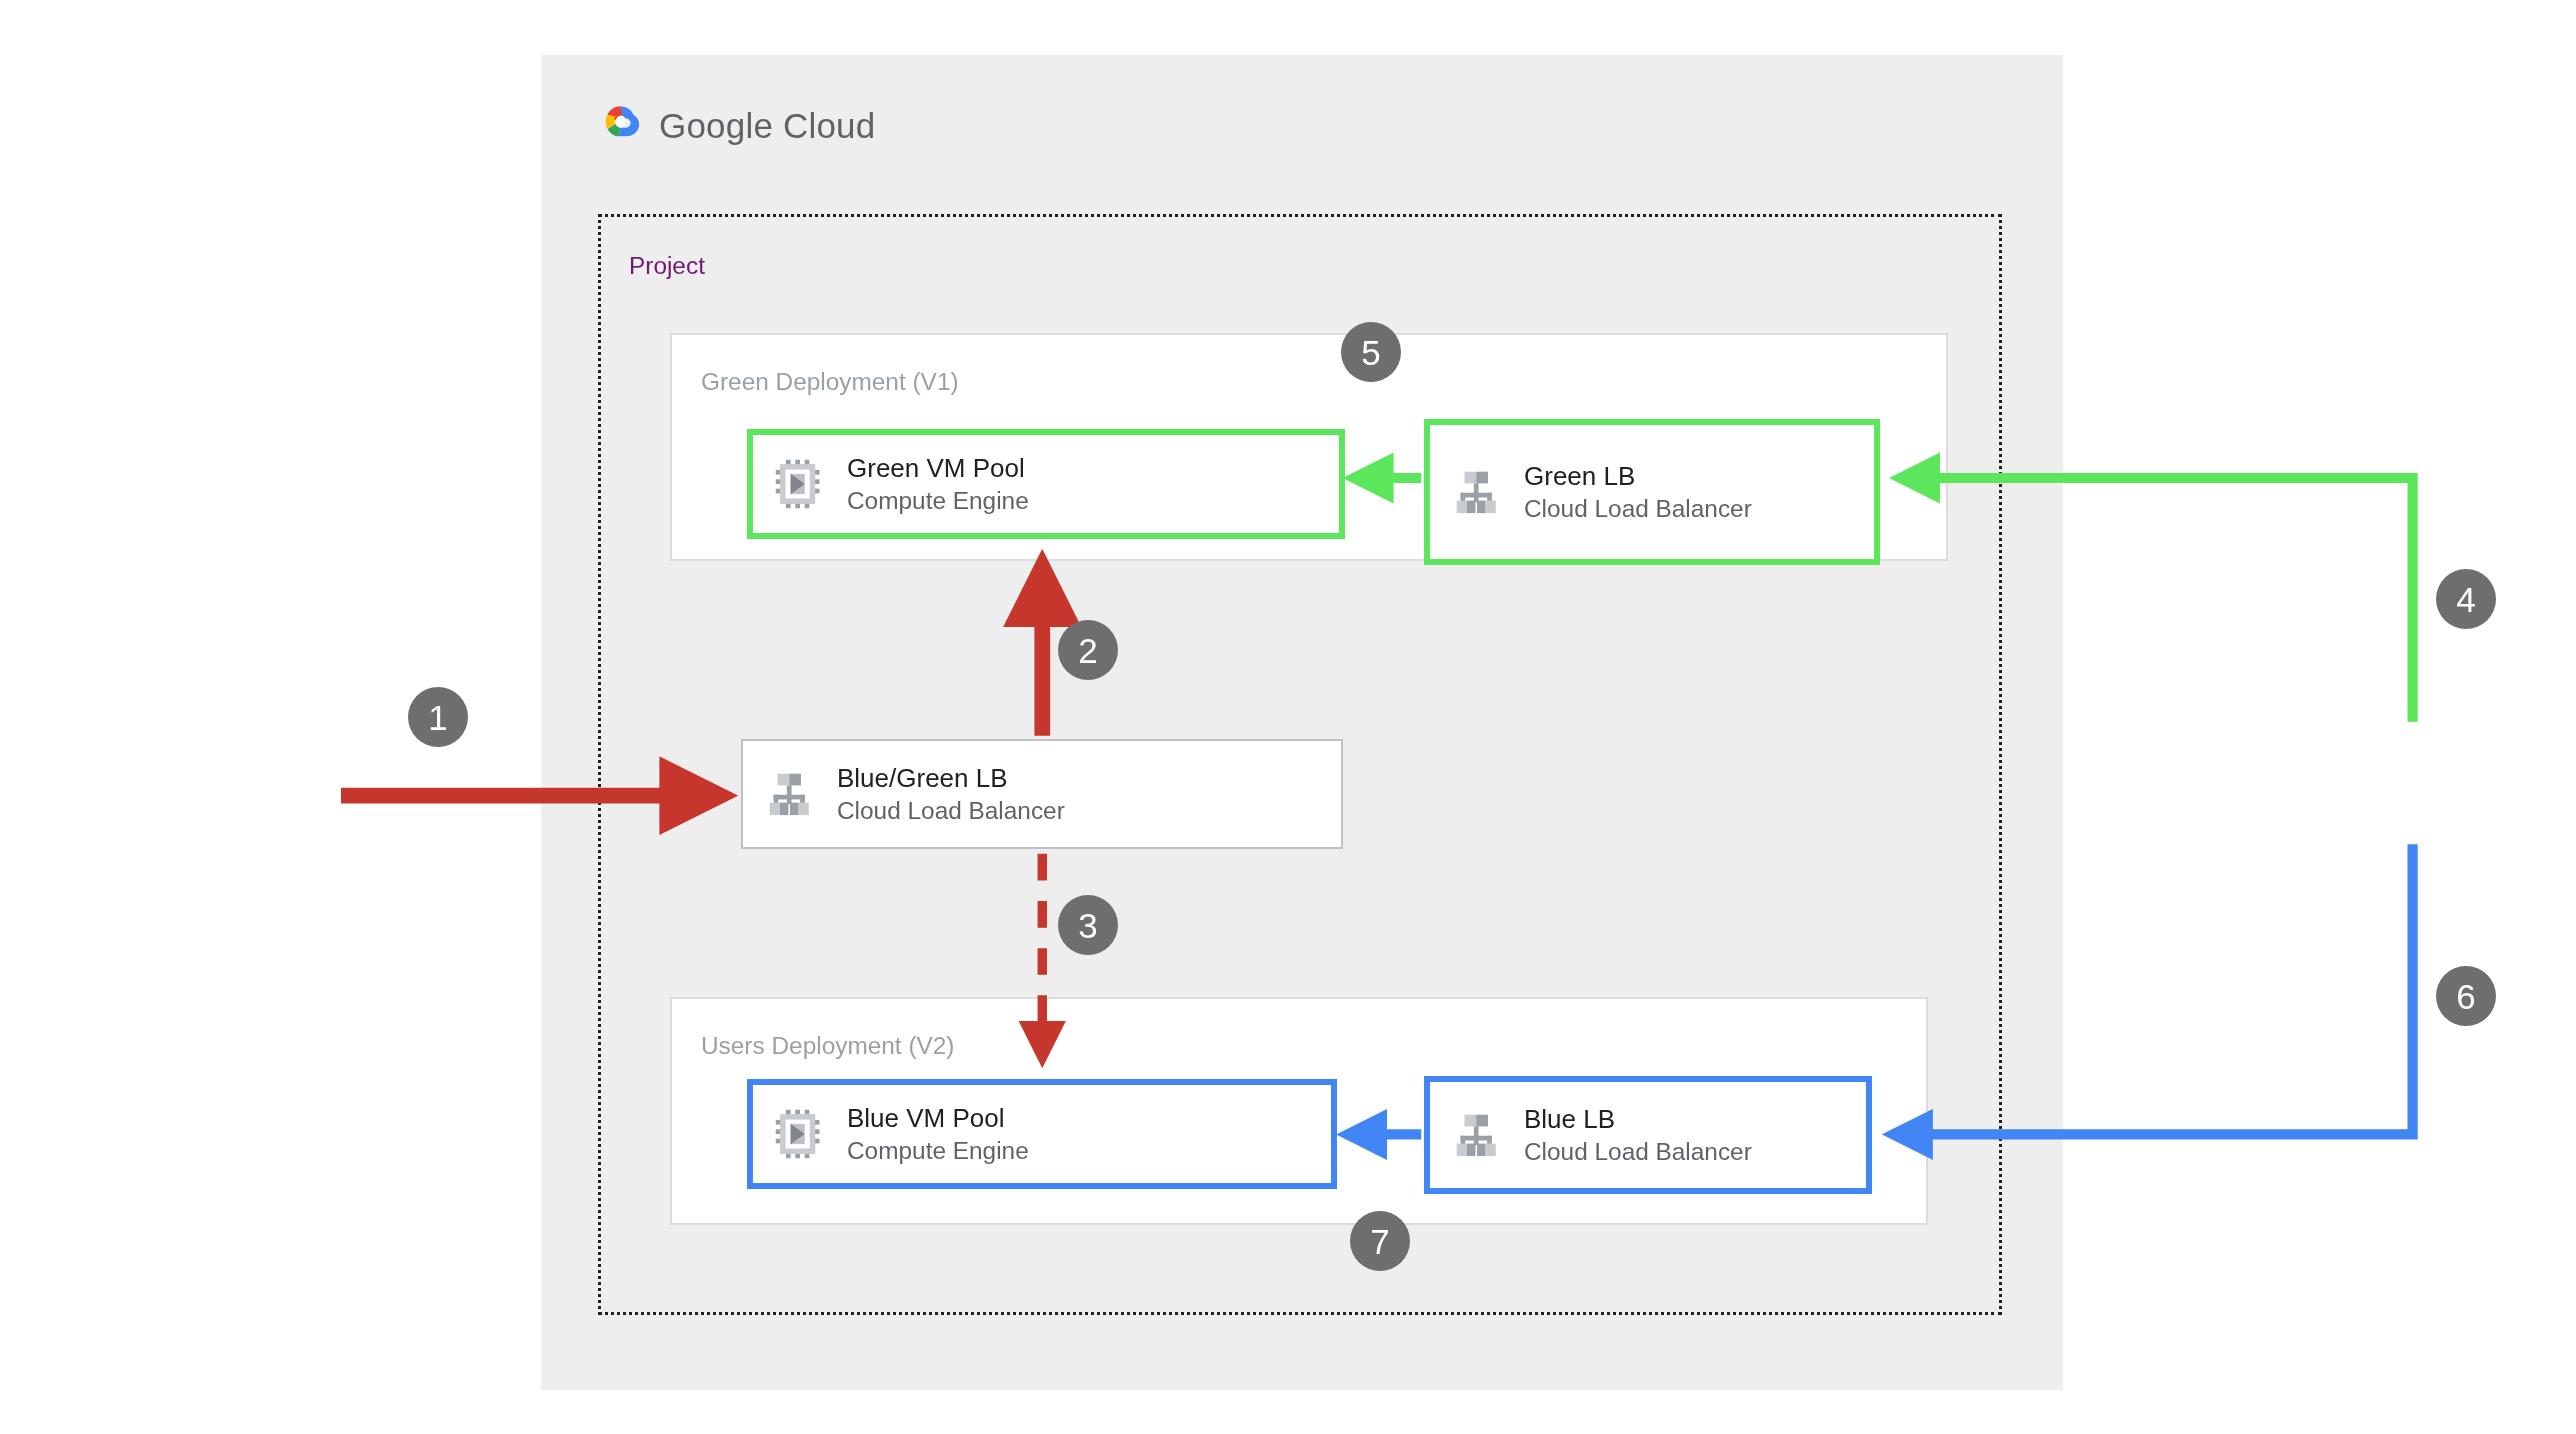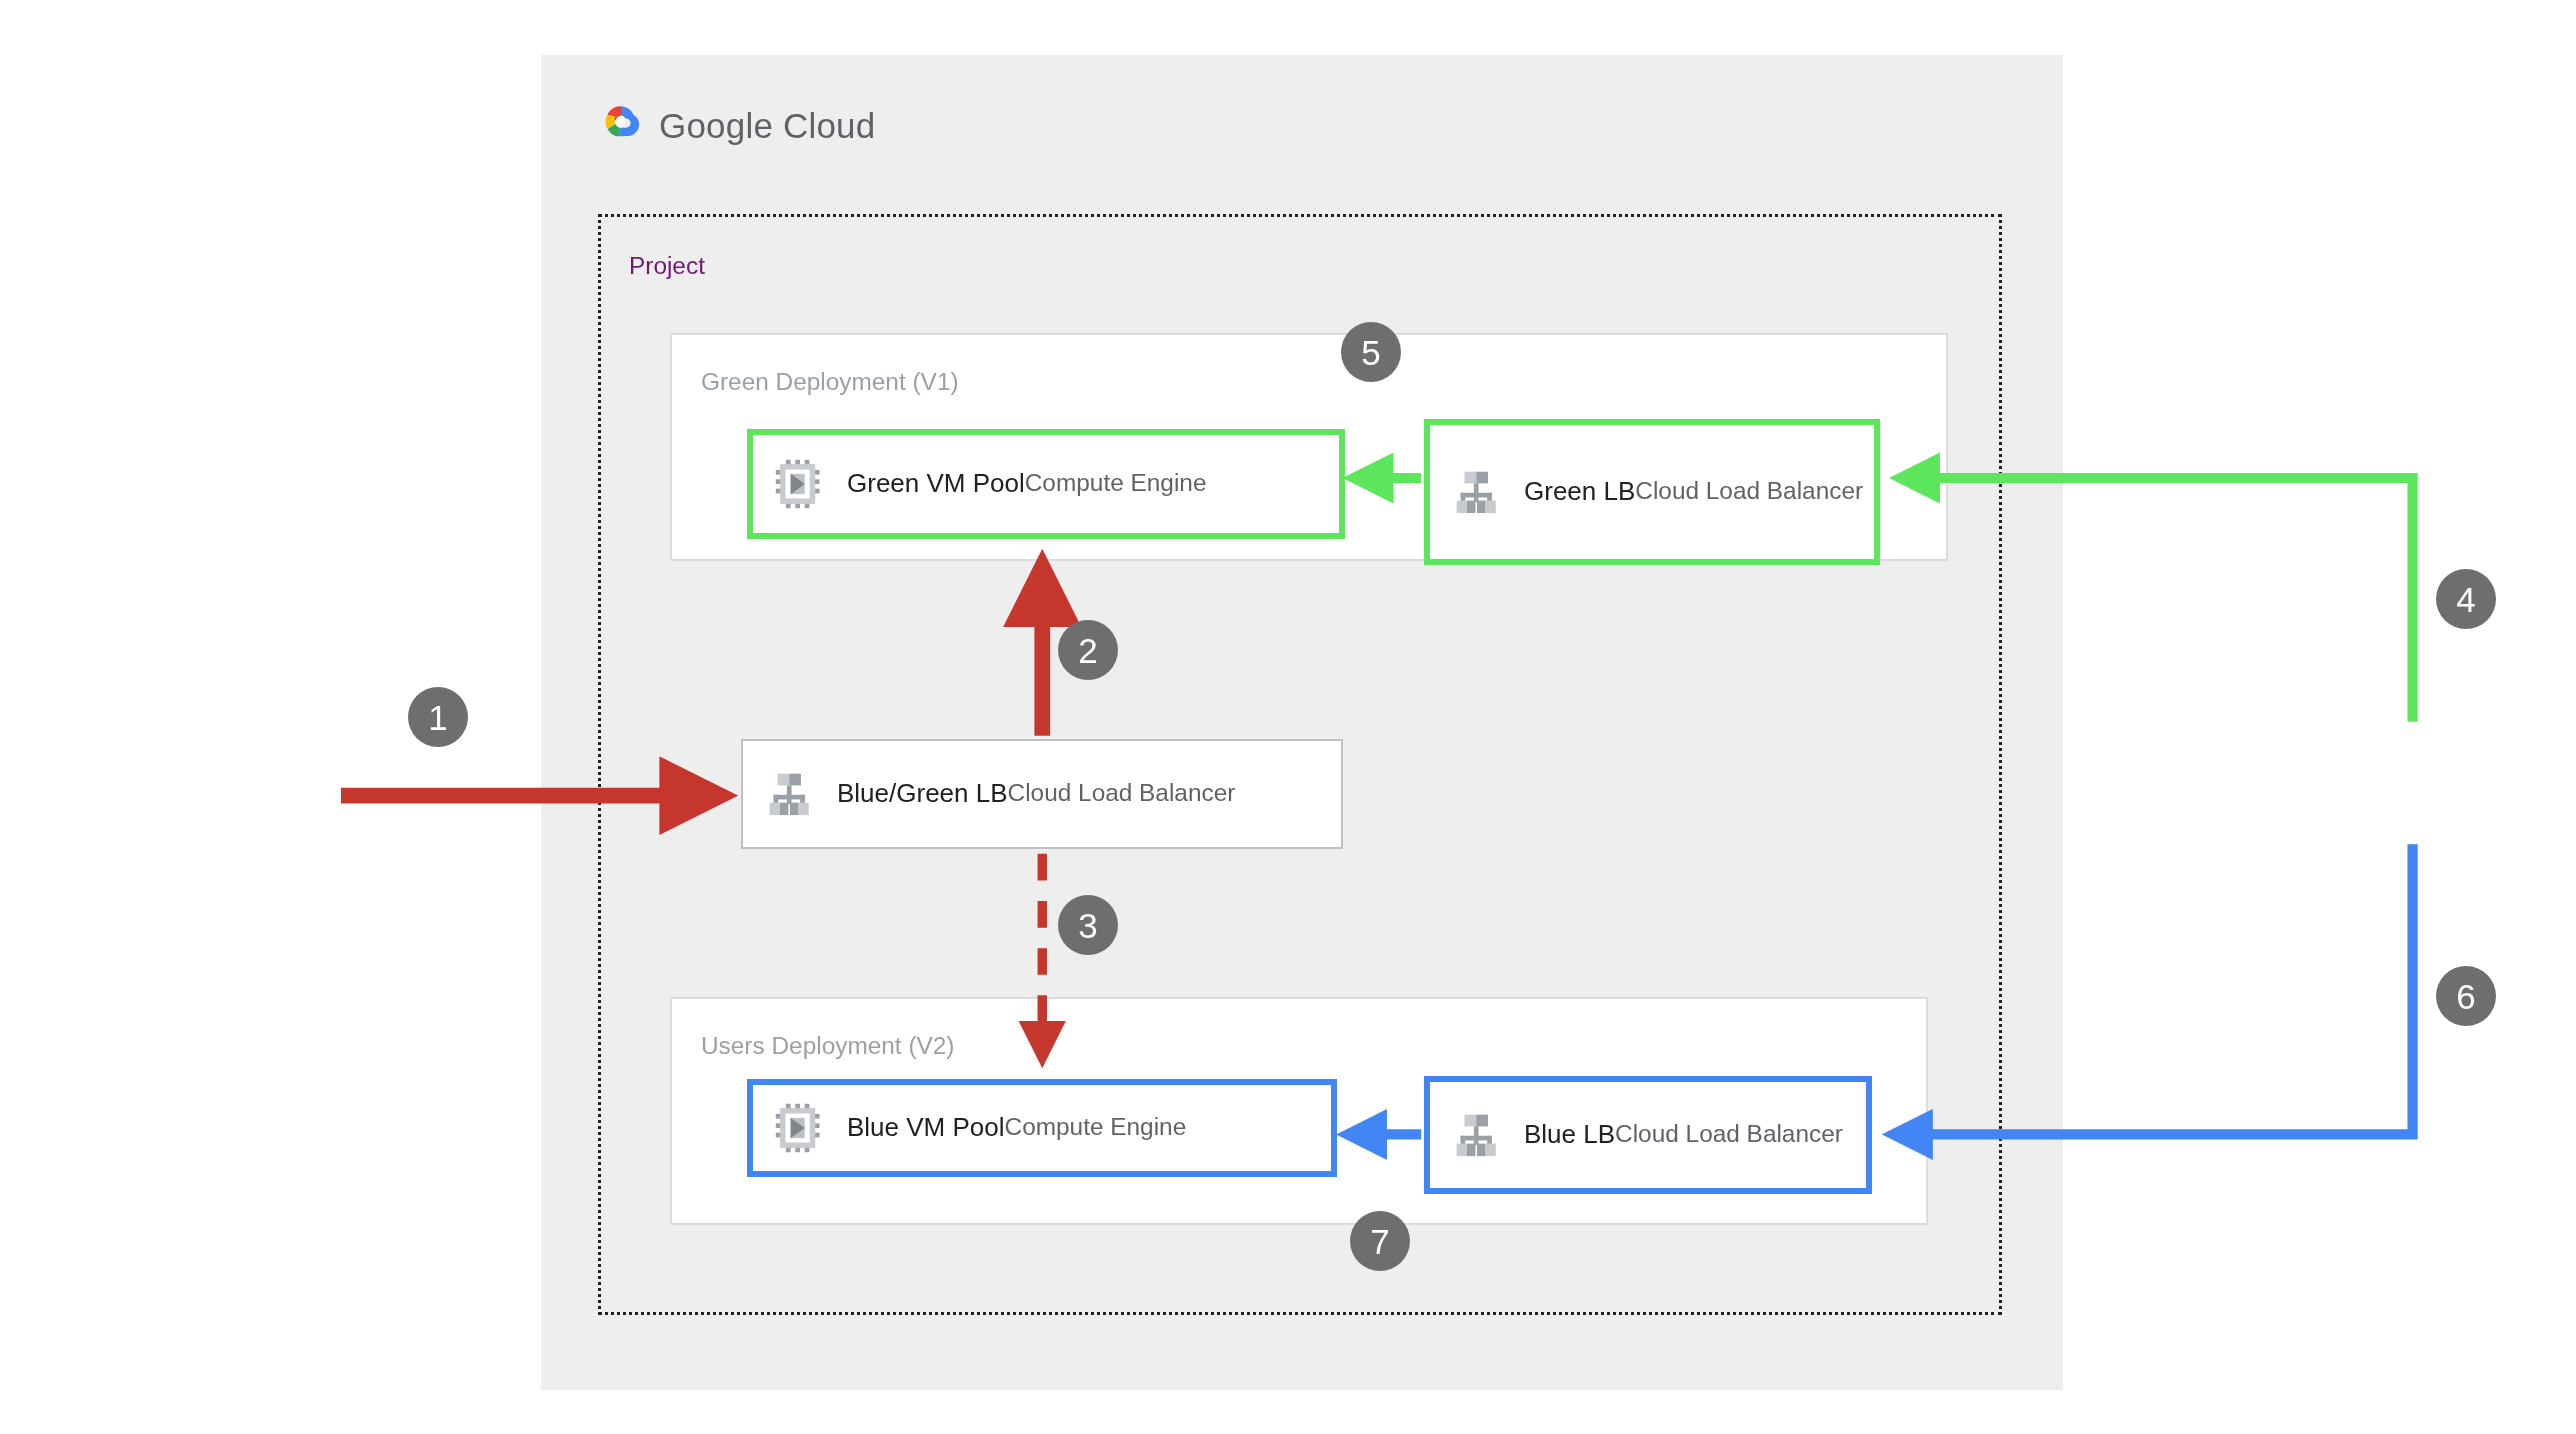--- a/index.html
+++ b/index.html
@@ -84,37 +84,37 @@
   
   .node {
     position: absolute;
     box-sizing: border-box;
     background: #ffffff;
     display: flex;
     align-items: center;
     padding-left: 22px;
     gap: 22px;
   }
-  .node .labels { display: flex; justify-content: center; }
+  .node .labels { display: flex; flex-direction: column; justify-content: center; }
   .node .title { font-size: 26px; color: #202124; line-height: 1.28; white-space: nowrap; }
   .node .sub   { font-size: 24.4px; color: #5f6368; line-height: 1.28; white-space: nowrap; }
 
   .node.green-border { border: 6.3px solid #5ce65c; }
   .node.blue-border  { border: 6.3px solid #4285f4; }
   .node.gray-border  { border: 2.4px solid #bdc1c6; }
 
   .node.cream {
     background: #fcf3dc;
     border: 2.4px solid #9e9e9e;
   }
 
   #green-vm-pool { left: 727px; top: 429px; width: 598px; height: 110px; }
   #green-lb      { left: 1404px; top: 419px; width: 456px; height: 146px; }
   #bluegreen-lb  { left: 721px; top: 739px; width: 602px; height: 110px; }
-  #blue-vm-pool  { left: 727px; top: 1079px; width: 590px; height: 98px; }
+  #blue-vm-pool  { left: 727px; top: 1079px; width: 590px; height: 110px; }
   #blue-lb       { left: 1404px; top: 1076px; width: 448px; height: 118px; }
   #users-node    { left: 59px; top: 734px; width: 259px; height: 110px; }
   #qadev-node    { left: 2255px; top: 724px; width: 283px; height: 118px; }
 
   .node.cream .title { font-size: 28px; }
   .node.cream { padding-left: 28px; gap: 27px; }
 
   
   .badge {
     position: absolute;

